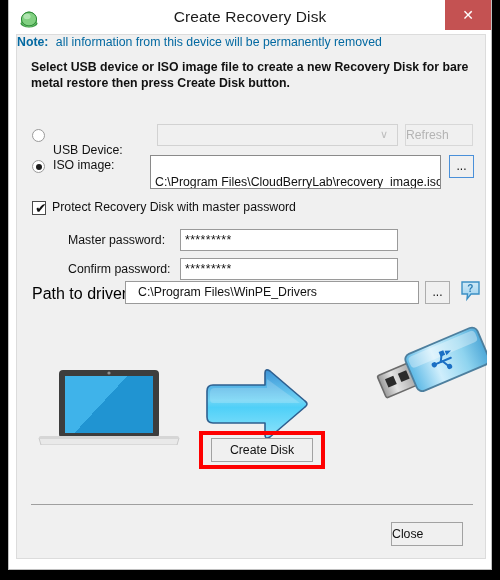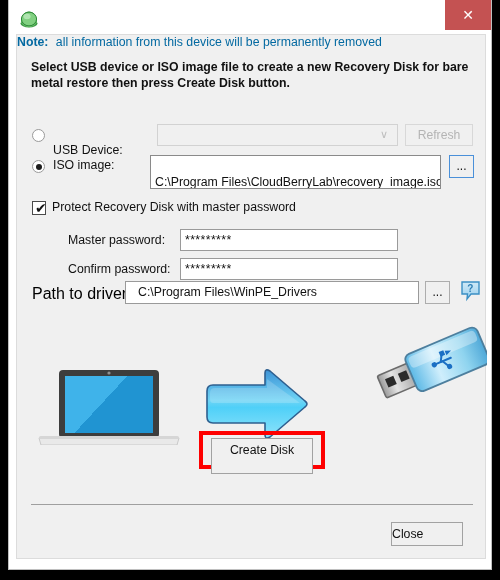--- a/index.html
+++ b/index.html
@@ -135,21 +135,20 @@
   }
   #refresh-btn {
     position: absolute;
     left: 388px; top: 89px;
     width: 68px; height: 22px;
     background: #f0f0f0;
     border: 1px solid #d8d8d8;
     color: #b4b4b4;
     font-size: 12.2px;
     line-height: 20px;
-    text-align: center;
     cursor: default;
   }
 
   
   #iso-input {
     position: absolute;
     left: 133px; top: 120px;
     width: 291px; height: 23px;
     background: #ffffff;
     border: 1px solid #8a8a8a;
@@ -269,21 +268,21 @@
   #create-highlight {
     position: absolute;
     left: 182px; top: 396px;
     width: 126px; height: 38px;
     border: 4px solid #fe0000;
     pointer-events: none;
   }
   #create-btn {
     position: absolute;
     left: 194px; top: 403px;
-    width: 102px; height: 36px;
+    width: 102px; height: 24px;
     background: #f0f0f0;
     border: 1px solid #a2a2a2;
     color: #111111;
     font-size: 12.3px;
     line-height: 22px;
     text-align: center;
     cursor: pointer;
   }
 
   
@@ -316,20 +315,21 @@
 
       <svg id="app-icon" viewBox="0 0 20 19">
         <ellipse cx="10" cy="14.5" rx="8.5" ry="4" fill="#3f9a47"></ellipse>
         <path d="M2 13.5 C2 7 5.5 2.5 10 2.5 C14.5 2.5 18 7 18 13.5 Z" fill="#5cb85c"></path>
         <ellipse cx="10" cy="11" rx="8" ry="7.2" fill="#6cc46c"></ellipse>
         <ellipse cx="10" cy="10" rx="7" ry="6.4" fill="#81d081"></ellipse>
         <ellipse cx="8" cy="7.5" rx="3.6" ry="2.8" fill="#b8e8b8" opacity="0.85"></ellipse>
         <ellipse cx="10" cy="10" rx="7.6" ry="6.9" fill="none" stroke="#2f8a3a" stroke-width="1"></ellipse>
       </svg>
 
+      <div id="title-text">Create Recovery Disk</div>
 
       <div id="close-x">✕</div>
     </div>
 
     <div id="panel">
 
       <div id="intro" class="static-text">Select USB device or ISO image file to create a new Recovery Disk for bare metal restore then press Create Disk button.</div>
 
       <div id="note-row">
         <span id="note-label">Note:</span>

